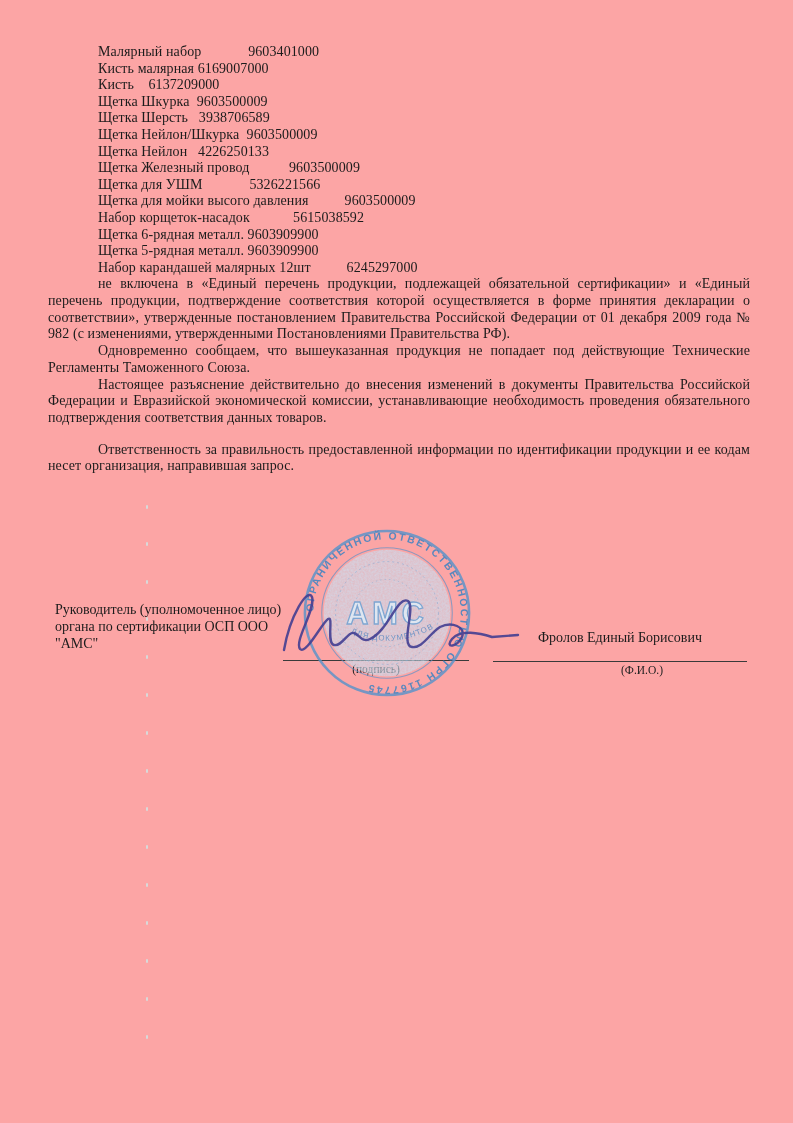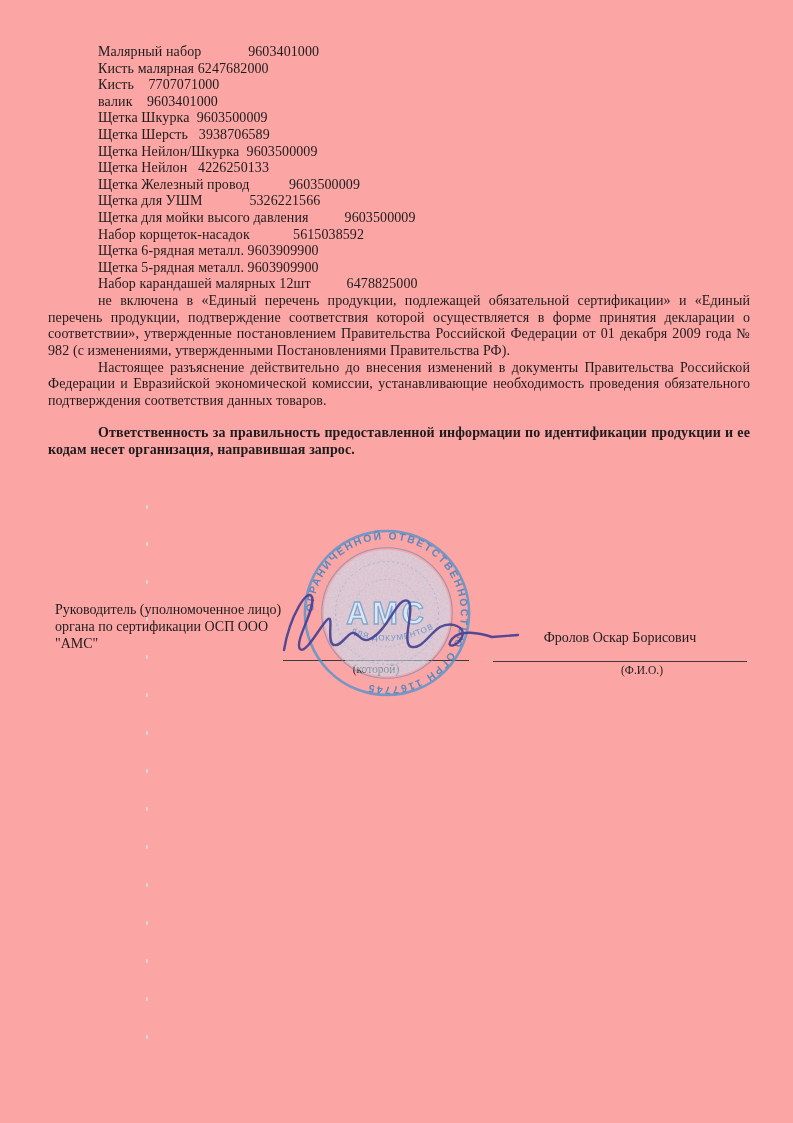--- a/index.html
+++ b/index.html
@@ -9,21 +9,21 @@
   }
   .textflow{position:absolute;left:48px;top:44px;width:702px;}
   .product-list{margin-left:50px;}
   .product-line{
     white-space:pre;font-size:14px;line-height:16.6px;letter-spacing:0.1px;
   }
   .paragraphs p{
     margin:0;font-size:14px;line-height:16.7px;text-align:justify;text-indent:50px;
     letter-spacing:0.1px;
   }
-  .paragraphs p:last-child{margin-top:15px;font-weight:bold;}
+  .paragraphs p:last-child{margin-top:15px;}
   .sig-left{position:absolute;left:55px;top:601px;font-size:14px;line-height:17px;}
   .rule{position:absolute;border-top:1.2px solid #3a3a3a;height:0;}
   .rule-sign{left:283px;top:660px;width:186px;}
   .rule-fio{left:493px;top:661px;width:254px;}
   .caption{position:absolute;font-size:11.5px;text-align:center;color:#222;}
   .caption-sign{left:283px;top:663px;width:186px;}
   .caption-fio{left:515px;top:664px;width:254px;}
   .fio-name{position:absolute;left:493px;top:630px;width:254px;text-align:center;font-size:14px;}
   .stamp{position:absolute;left:298px;top:524px;width:178px;height:178px;opacity:0.92;}
   .signature-svg{position:absolute;left:270px;top:575px;width:250px;height:95px;}
@@ -31,52 +31,52 @@
   .stamp text, .stamp textPath{font-family:"Liberation Sans","DejaVu Sans",sans-serif;}
 </style>
 </head>
 <body>
 
 <div class="page">
 
   <div class="textflow">
     <div class="product-list">
         <div class="product-line">Малярный набор             9603401000</div>
-        <div class="product-line">Кисть малярная 6247682000</div>
-        <div class="product-line">Кисть    7707071000</div>
-        <div class="product-line">валик    9603401000</div>
+        <div class="product-line">Кисть малярная 6169007000</div>
+        <div class="product-line">Кисть    6137209000</div>
         <div class="product-line">Щетка Шкурка  9603500009</div>
         <div class="product-line">Щетка Шерсть   3938706589</div>
         <div class="product-line">Щетка Нейлон/Шкурка  9603500009</div>
         <div class="product-line">Щетка Нейлон   4226250133</div>
         <div class="product-line">Щетка Железный провод           9603500009</div>
         <div class="product-line">Щетка для УШМ             5326221566</div>
         <div class="product-line">Щетка для мойки высого давления          9603500009</div>
         <div class="product-line">Набор корщеток-насадок            5615038592</div>
         <div class="product-line">Щетка 6-рядная металл. 9603909900</div>
         <div class="product-line">Щетка 5-рядная металл. 9603909900</div>
-        <div class="product-line">Набор карандашей малярных 12шт          6478825000</div>
+        <div class="product-line">Набор карандашей малярных 12шт          6245297000</div>
       </div>
     <div class="paragraphs">
         <p>не включена в «Единый перечень продукции, подлежащей обязательной сертификации» и «Единый перечень продукции, подтверждение соответствия которой осуществляется в форме принятия декларации о соответствии», утвержденные постановлением Правительства Российской Федерации от 01 декабря 2009 года № 982 (с изменениями, утвержденными Постановлениями Правительства РФ).</p>
+        <p>Одновременно сообщаем, что вышеуказанная продукция не попадает под действующие Технические Регламенты Таможенного Союза.</p>
         <p>Настоящее разъяснение действительно до внесения изменений в документы Правительства Российской Федерации и Евразийской экономической комиссии, устанавливающие необходимость проведения обязательного подтверждения соответствия данных товаров.</p>
         <p>Ответственность за правильность предоставленной информации по идентификации продукции и ее кодам несет организация, направившая запрос.</p>
       </div>
   </div>
 
   <div class="sig-left">
       <div>Руководитель (уполномоченное лицо)</div>
       <div>органа по сертификации ОСП ООО</div>
       <div>"АМС"</div>
     </div>
 
   <div class="rule rule-sign"></div>
-  <div class="caption caption-sign">(которой)</div>
+  <div class="caption caption-sign">(подпись)</div>
 
-  <div class="fio-name">Фролов Оскар Борисович</div>
+  <div class="fio-name">Фролов Единый Борисович</div>
   <div class="rule rule-fio"></div>
   <div class="caption caption-fio">(Ф.И.О.)</div>
 
   <svg class="stamp" viewBox="0 0 180 180" xmlns="http://www.w3.org/2000/svg">
     <defs>
       <filter id="mottle" x="-20%" y="-20%" width="140%" height="140%">
         <feTurbulence type="fractalNoise" baseFrequency="0.5" numOctaves="3" seed="7" result="noise"></feTurbulence>
         <feColorMatrix in="noise" type="matrix" values="0 0 0 0 0.62  0 0 0 0 0.76  0 0 0 0 0.90  0 0 0 0.85 0" result="bluenoise"></feColorMatrix>
         <feComposite in="bluenoise" in2="SourceGraphic" operator="in"></feComposite>
       </filter>

